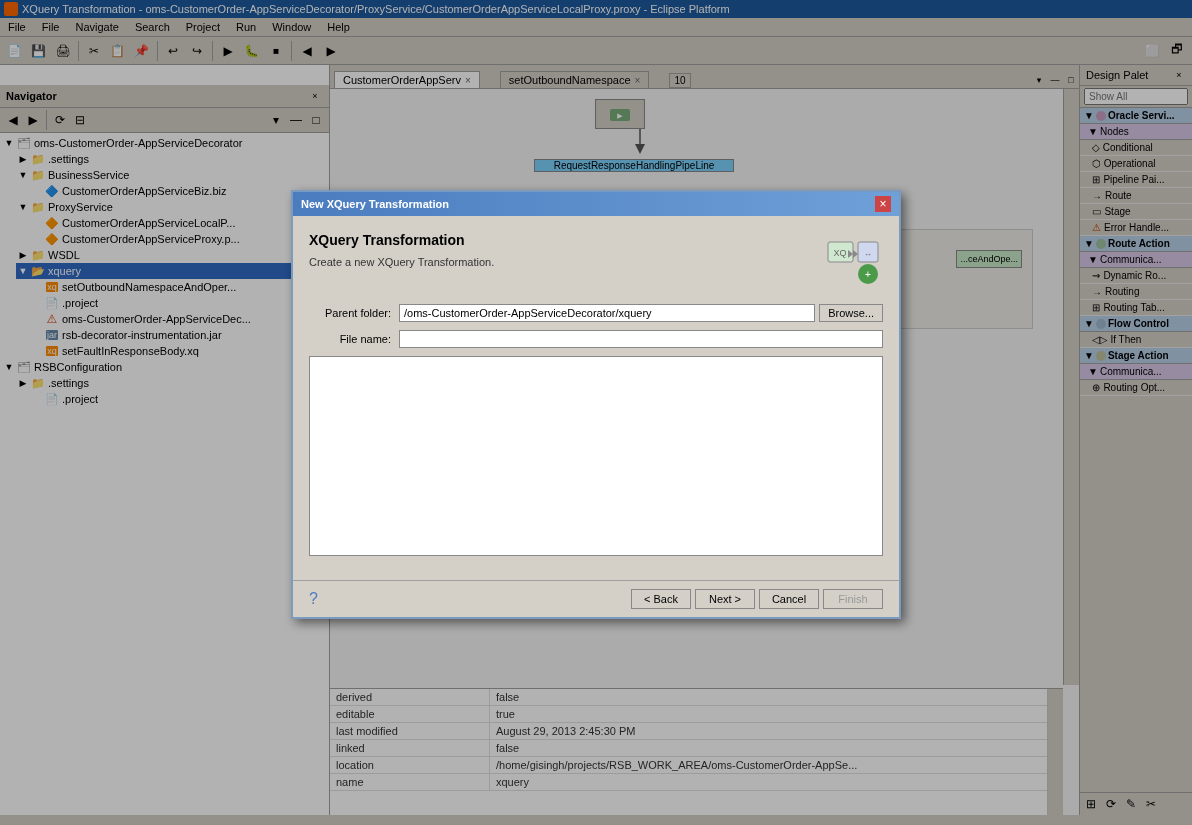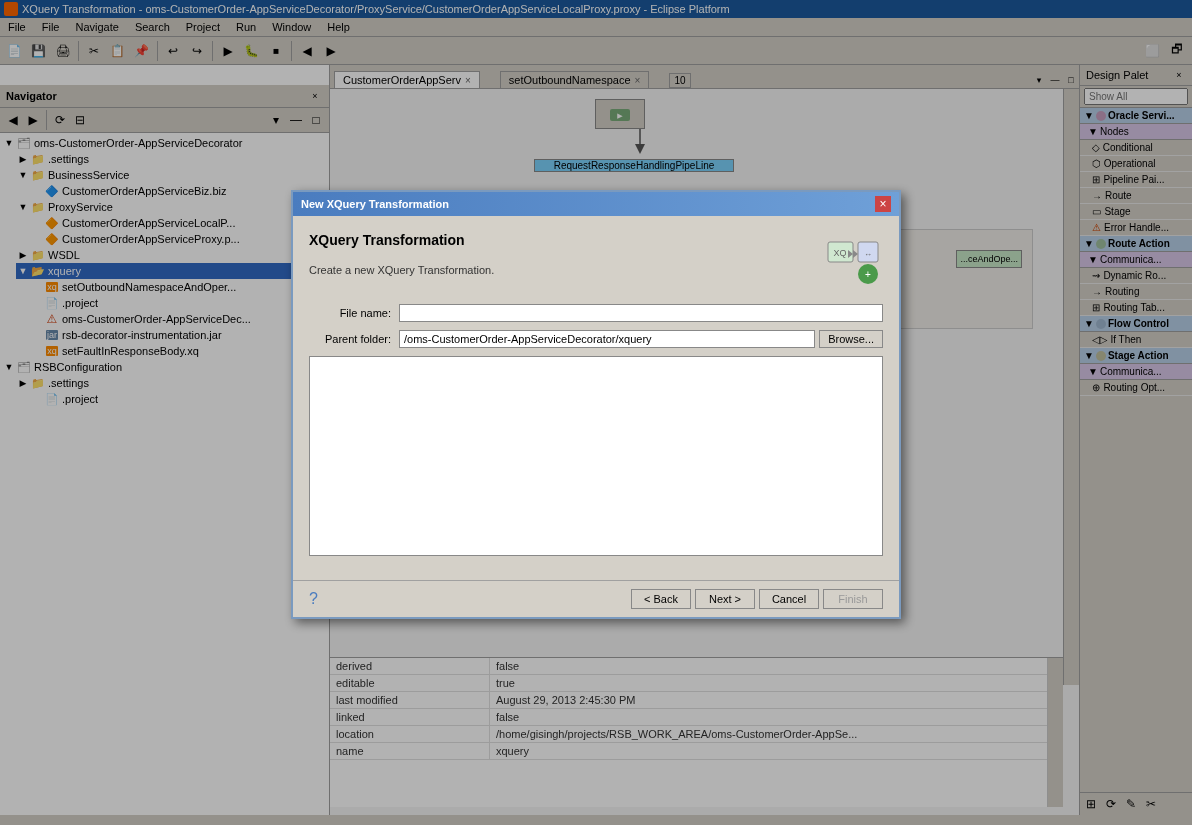--- a/index.html
+++ b/index.html
@@ -252,21 +252,21 @@
       font-size: 12px;
       display: flex; align-items: center; justify-content: center;
     }
     #modal-body { padding: 16px; background: #d4d0c8; }
     #modal-header-area {
       display: flex;
       align-items: flex-start;
       justify-content: space-between;
       margin-bottom: 12px;
     }
-    #modal-title-text { font-size: 14px; font-weight: bold; margin-bottom: 16px; }
+    #modal-title-text { font-size: 14px; font-weight: bold; margin-bottom: 8px; }
     #modal-subtitle { font-size: 11px; color: #333; }
     #modal-icon-area {
       width: 60px; height: 60px;
       display: flex; align-items: center; justify-content: center;
     }
     .form-row {
       display: flex;
       align-items: center;
       margin-bottom: 8px;
       font-size: 11px;
@@ -517,21 +517,21 @@
           <div style="position:absolute;left:204px;top:70px;width:200px;background:#7dd3fc;border:1px solid #888;text-align:center;font-size:10px;">
             <div>RequestResponseHandlingPipeLine</div>
           </div>
 
           <div style="position:absolute;left:200px;top:140px;right:30px;height:100px;background:#f0ede8;border:1px solid #ccc;font-size:9px;overflow:hidden;">
             <div style="padding:4px;color:#666;">...ipeline</div>
             <div style="position:absolute;right:10px;top:20px;background:#c8e8c8;border:1px solid #888;padding:3px;font-size:9px;">...ceAndOpe...</div>
           </div>
         </div>
 
-        <div id="bottom-panel" style="position:absolute;bottom:8px;left:0;right:16px;height:150px;border-top:1px solid #a0a0a0;background:white;overflow:auto;">
+        <div id="bottom-panel" style="position:absolute;bottom:0;left:0;right:16px;height:127px;border-top:1px solid #a0a0a0;background:white;overflow:auto;">
           <div style="position:absolute;right:0;top:0;width:16px;bottom:0;background:#d4d0c8;border-left:1px solid #ccc;"></div>
           <div class="prop-row">
             <span class="prop-key">derived</span>
             <span class="prop-val">false</span>
           </div>
           <div class="prop-row">
             <span class="prop-key">editable</span>
             <span class="prop-val">true</span>
           </div>
           <div class="prop-row">
@@ -678,28 +678,28 @@
             <rect x="35" y="10" width="20" height="20" fill="#d0d8f0" stroke="#888" stroke-width="1" rx="2"></rect>
             <text x="45" y="24" text-anchor="middle" font-size="8" fill="#666">↔</text>
 
             <circle cx="45" cy="42" r="10" fill="#4a9a4a"></circle>
             <text x="45" y="46" text-anchor="middle" font-size="10" fill="white">+</text>
           </svg>
         </div>
       </div>
 
       <div class="form-row">
-        <span class="form-label">File name:</span>
-        <input class="form-input-wide" type="text" style="">
-      </div>
-
-      <div class="form-row">
         <span class="form-label">Parent folder:</span>
         <input class="form-input-wide" type="text" value="/oms-CustomerOrder-AppServiceDecorator/xquery" style="">
         <button class="form-browse-btn">Browse...</button>
+      </div>
+
+      <div class="form-row">
+        <span class="form-label">File name:</span>
+        <input class="form-input-wide" type="text" style="">
       </div>
 
       <div id="modal-content-area"></div>
     </div>
 
     <div id="modal-footer">
       <span class="help-icon">?</span>
       <div class="modal-btn-group">
         <button class="modal-btn">&lt; Back</button>
         <button class="modal-btn">Next &gt;</button>

